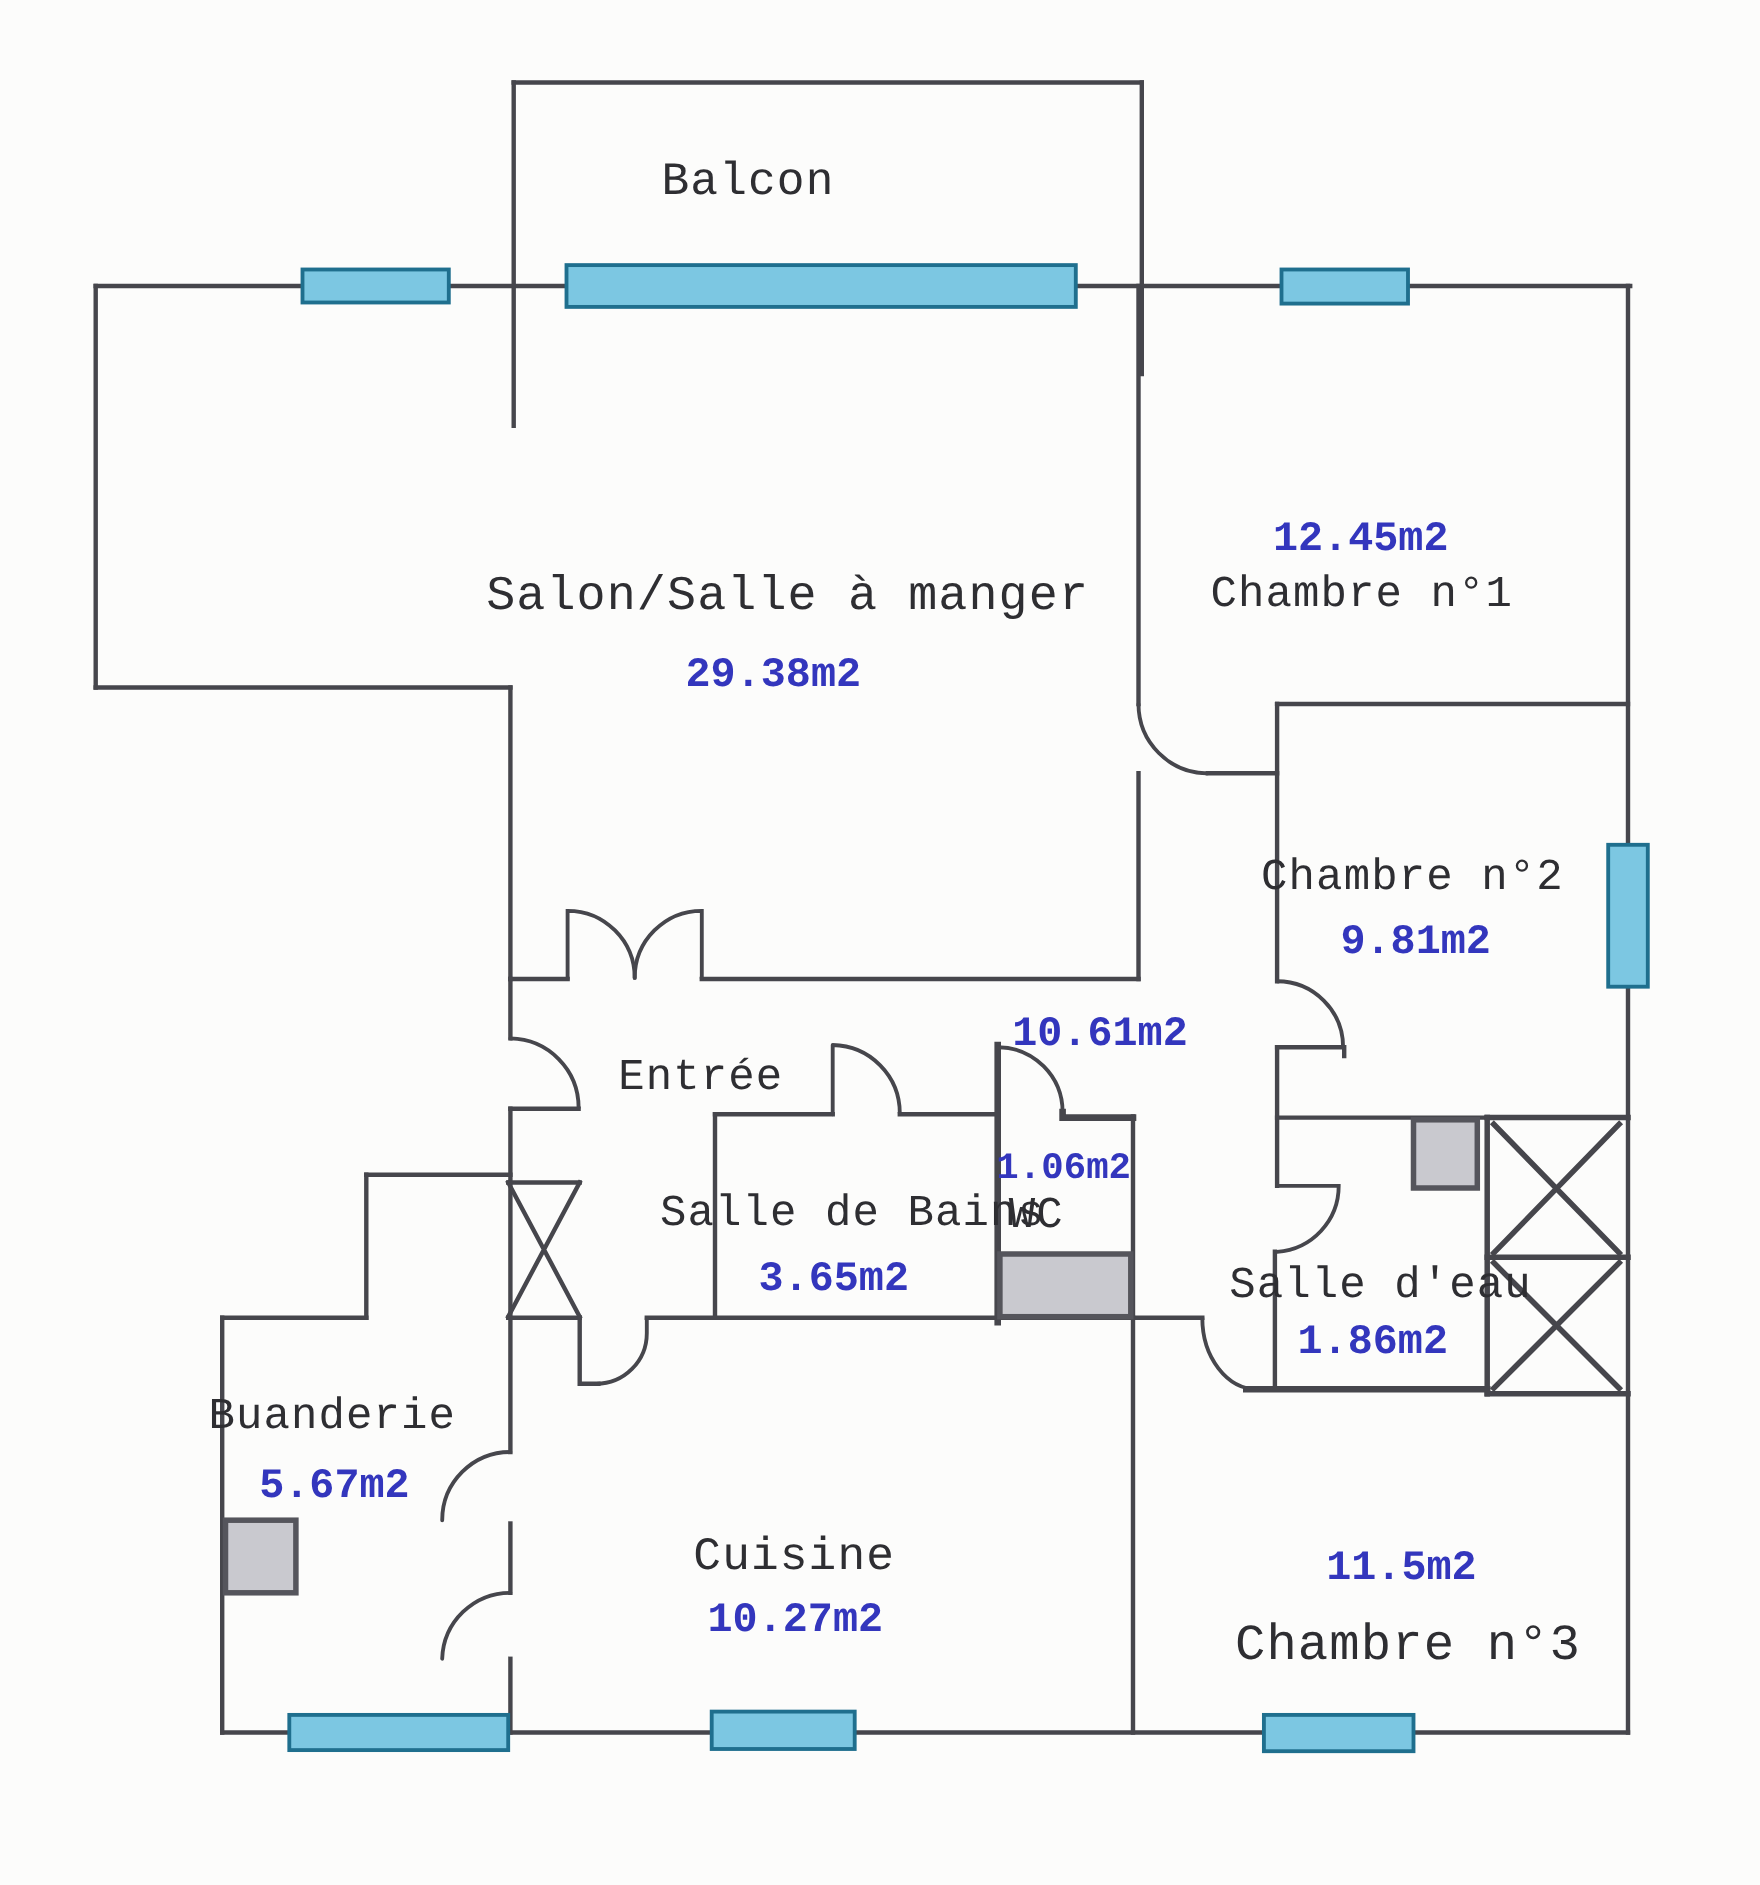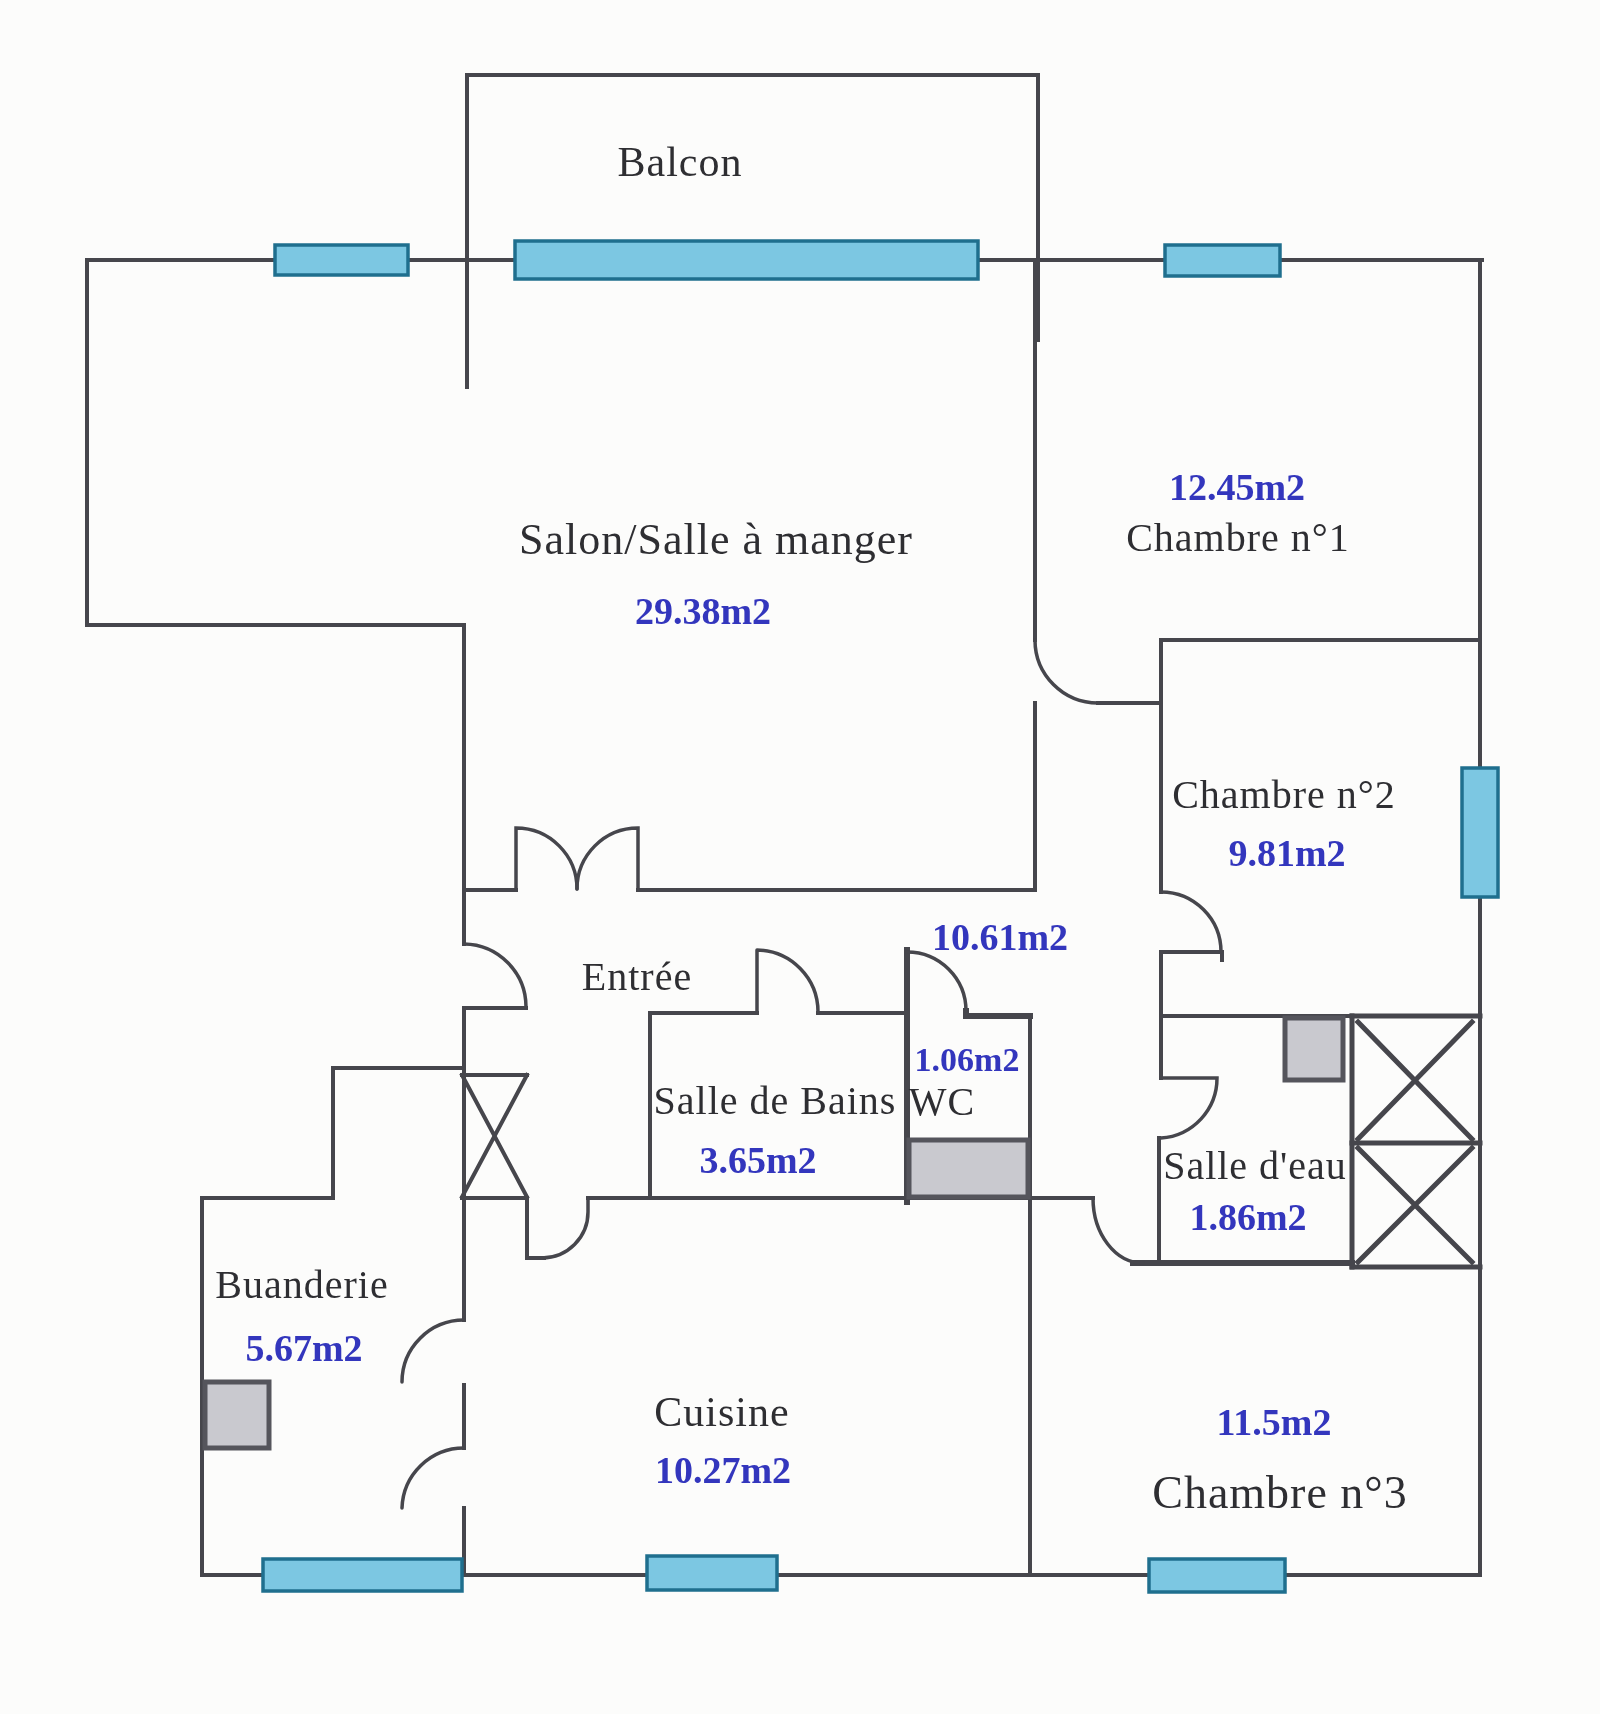--- a/index.html
+++ b/index.html
@@ -1,16 +1,16 @@
 <!DOCTYPE html>
 <html style="--bg: #fcfcfb; --wall: #46464c; --window_fill: #7cc7e2; --window_stroke: #1f6f8e; --fixture_fill: #c9c9cf; --fixture_stroke: #55555c; --room_text: #2e2e32; --area_text: #3336bd;"><head>
 <meta charset="utf-8">
 <style>
   html,body{margin:0;padding:0;background:#fcfcfb;}
-  .page{position:relative;width:1600px;height:1714px;background:var(--bg,#fcfcfb);font-family:Liberation Serif, serif;}
+  .page{position:relative;width:1600px;height:1714px;background:var(--bg,#fcfcfb);font-family:Liberation Mono, monospace;}
   svg{position:absolute;left:0;top:0;}
   .wall{stroke:var(--wall,#46464c);stroke-width:4;fill:none;stroke-linecap:square;}
   .wall-thick{stroke:var(--wall,#46464c);stroke-width:6;fill:none;stroke-linecap:square;}
   .door{stroke:var(--wall,#46464c);stroke-width:3.5;fill:none;stroke-linecap:round;}
   .hatch{stroke:var(--wall,#46464c);stroke-width:5;fill:none;stroke-linecap:square;}
   .window{fill:var(--window_fill,#7cc7e2);stroke:var(--window_stroke,#1f6f8e);stroke-width:3.5;}
   .fixture{fill:var(--fixture_fill,#c9c9cf);stroke:var(--fixture_stroke,#55555c);stroke-width:5;}
   .room-name{fill:var(--room_text,#2e2e32);font-size:40px;text-anchor:middle;letter-spacing:1px;}
   .room-area{fill:var(--area_text,#3336bd);font-size:38px;font-weight:bold;text-anchor:middle;}
   .fs34{font-size:34px;} .fs42{font-size:42px;} .fs44{font-size:44px;} .fs46{font-size:46px;}

